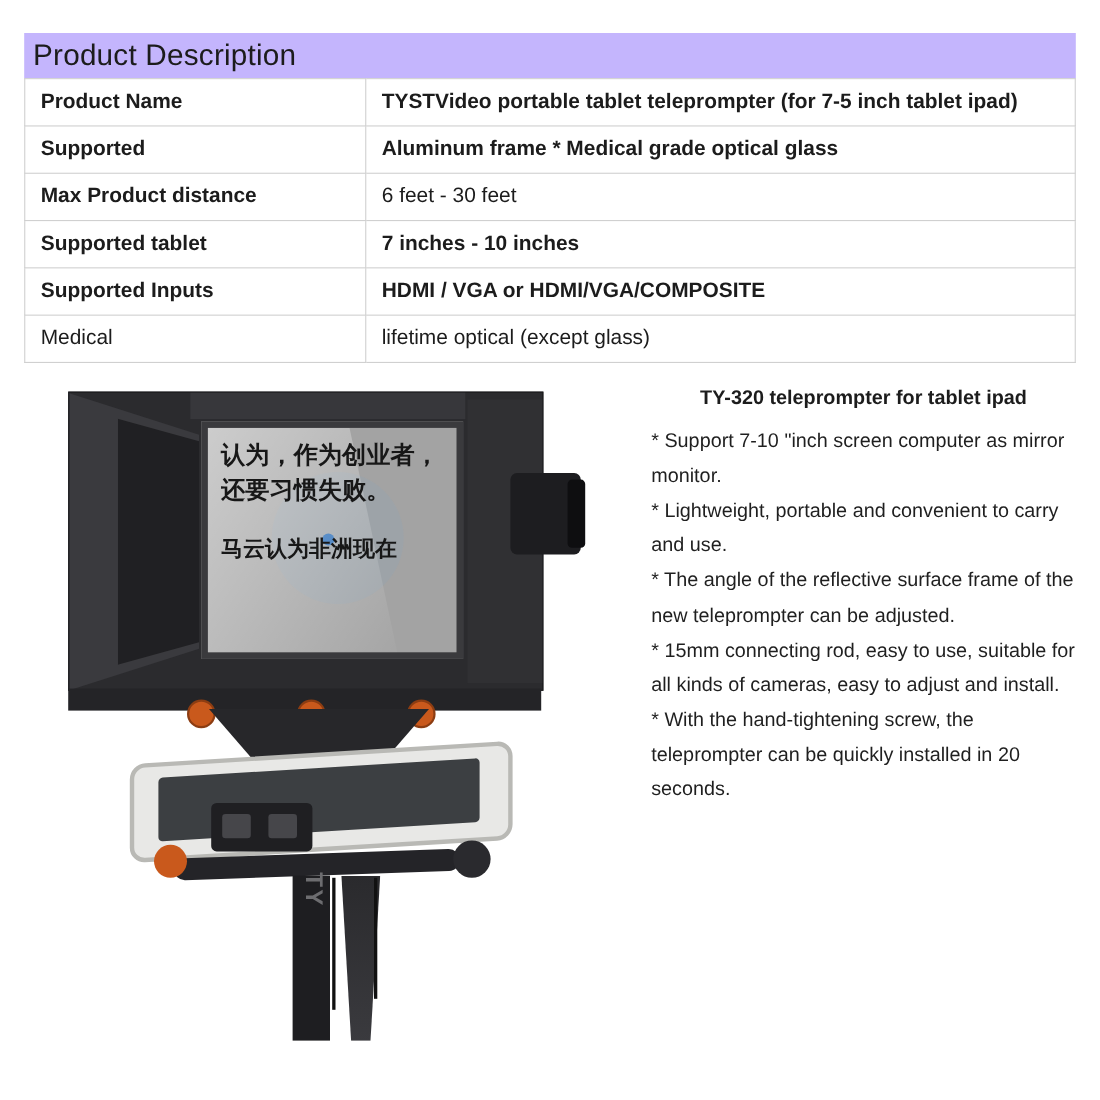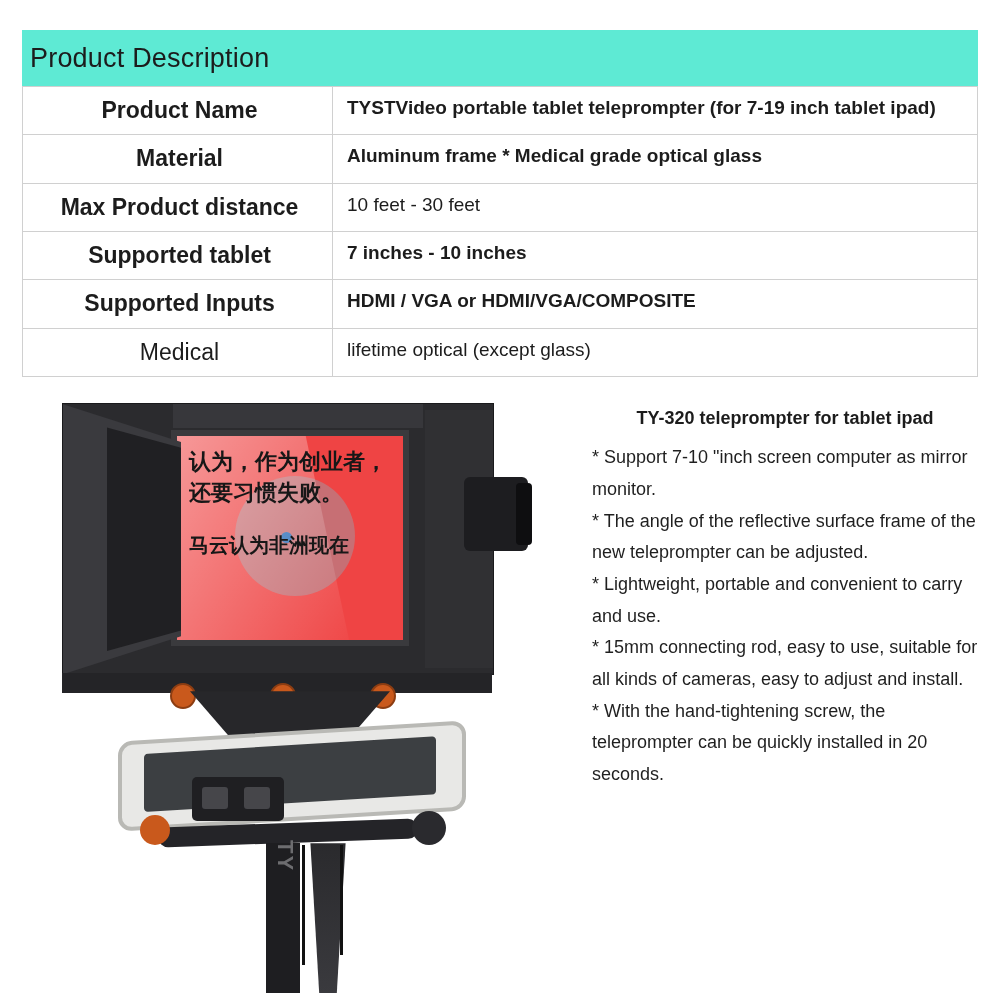--- a/index.html
+++ b/index.html
@@ -19,22 +19,22 @@
     width: 1000px;
     height: 1000px;
     position: relative;
     box-sizing: border-box;
     padding: 0 22px;
   }
 
   
   .section-header {
     margin-top: 30px;
-    height: 56px;
-    background: #5eead4;
+    height: 41px;
+    background: #c4b5fd;
     display: flex;
     align-items: center;
     padding-left: 8px;
     box-sizing: border-box;
   }
   .section-header .title {
     font-size: 27px;
     font-weight: 400;
     color: #1c1c1c;
     letter-spacing: 0.2px;
@@ -48,24 +48,23 @@
     margin-top: 0;
   }
   .spec-table td {
     border: 1px solid #d0d0d0;
     padding: 8px 10px 9px 14px;
     vertical-align: top;
     line-height: 1.32;
   }
   .spec-table td.label {
     width: 285px;
-    font-size: 23px;
+    font-size: 19px;
     font-weight: bold;
     color: #1c1c1c;
-    text-align: center;
   }
   .spec-table td.value {
     font-size: 19px;
     font-weight: bold;
     color: #1c1c1c;
   }
   .spec-table tr.regular td.label,
   .spec-table tr.regular td.value {
     font-weight: normal;
   }
@@ -81,21 +80,20 @@
   }
   .photo-col {
     width: 560px;
     position: relative;
   }
   .text-col {
     flex: 1;
     padding-left: 10px;
     padding-top: 4px;
     box-sizing: border-box;
-    margin-top: 10px;
   }
   .text-col .heading {
     font-size: 18px;
     font-weight: bold;
     color: #1c1c1c;
     text-align: center;
     line-height: 1.5;
     margin: 0 0 10px 0;
     padding: 0 22px;
   }
@@ -144,25 +142,25 @@
   .hood-top {
     position: absolute;
     left: 110px;
     top: 0;
     width: 250px;
     height: 24px;
     background: #37373b;
   }
   .screen {
     position: absolute;
-    left: 108px;
+    left: 120px;
     top: 26px;
     width: 238px;
     height: 216px;
-    background: #ef4444;
+    background: #a3a3a3;
     border: 6px solid #3a3a3d;
     box-sizing: border-box;
     overflow: hidden;
   }
   .screen .glare {
     position: absolute;
     left: -40px;
     top: -30px;
     width: 190px;
     height: 280px;
@@ -373,29 +371,29 @@
 <div class="page">
 
   <div class="section-header">
     <span class="title">Product Description</span>
   </div>
 
   <table class="spec-table">
     <tbody>
       <tr class="bold-value">
         <td class="label">Product Name</td>
-        <td class="value">TYSTVideo portable tablet teleprompter (for 7-19 inch tablet ipad)</td>
+        <td class="value">TYSTVideo portable tablet teleprompter (for 7-5 inch tablet ipad)</td>
       </tr>
       <tr class="bold-value">
-        <td class="label">Material</td>
+        <td class="label">Supported</td>
         <td class="value">Aluminum frame  * Medical grade optical glass</td>
       </tr>
       <tr>
         <td class="label">Max Product distance</td>
-        <td class="value" style="font-weight:normal">10 feet - 30 feet</td>
+        <td class="value" style="font-weight:normal">6 feet - 30 feet</td>
       </tr>
       <tr>
         <td class="label">Supported tablet</td>
         <td class="value" style="font-weight:bold">7 inches - 10 inches</td>
       </tr>
       <tr class="bold-value">
         <td class="label">Supported Inputs</td>
         <td class="value">HDMI / VGA or HDMI/VGA/COMPOSITE</td>
       </tr>
       <tr class="regular">
@@ -446,21 +444,21 @@
         <div class="strap"></div>
         <div class="cable"></div>
         <div class="cable2"></div>
       </div>
     </div>
 
     <div class="text-col">
       <p class="heading">TY-320 teleprompter for tablet ipad</p>
       <div class="bullets">
         <p> * Support 7-10 "inch screen computer as mirror monitor.</p>
+        <p>* Lightweight, portable and convenient to carry and use.</p>
         <p>* The angle of the reflective surface frame of the new teleprompter can be adjusted.</p>
-        <p>* Lightweight, portable and convenient to carry and use.</p>
         <p>* 15mm connecting rod, easy to use, suitable for all kinds of cameras, easy to adjust and install.</p>
         <p>* With the hand-tightening screw, the teleprompter can be quickly installed in 20 seconds.</p>
       </div>
     </div>
 
   </div>
 </div>
 
 </body></html>

